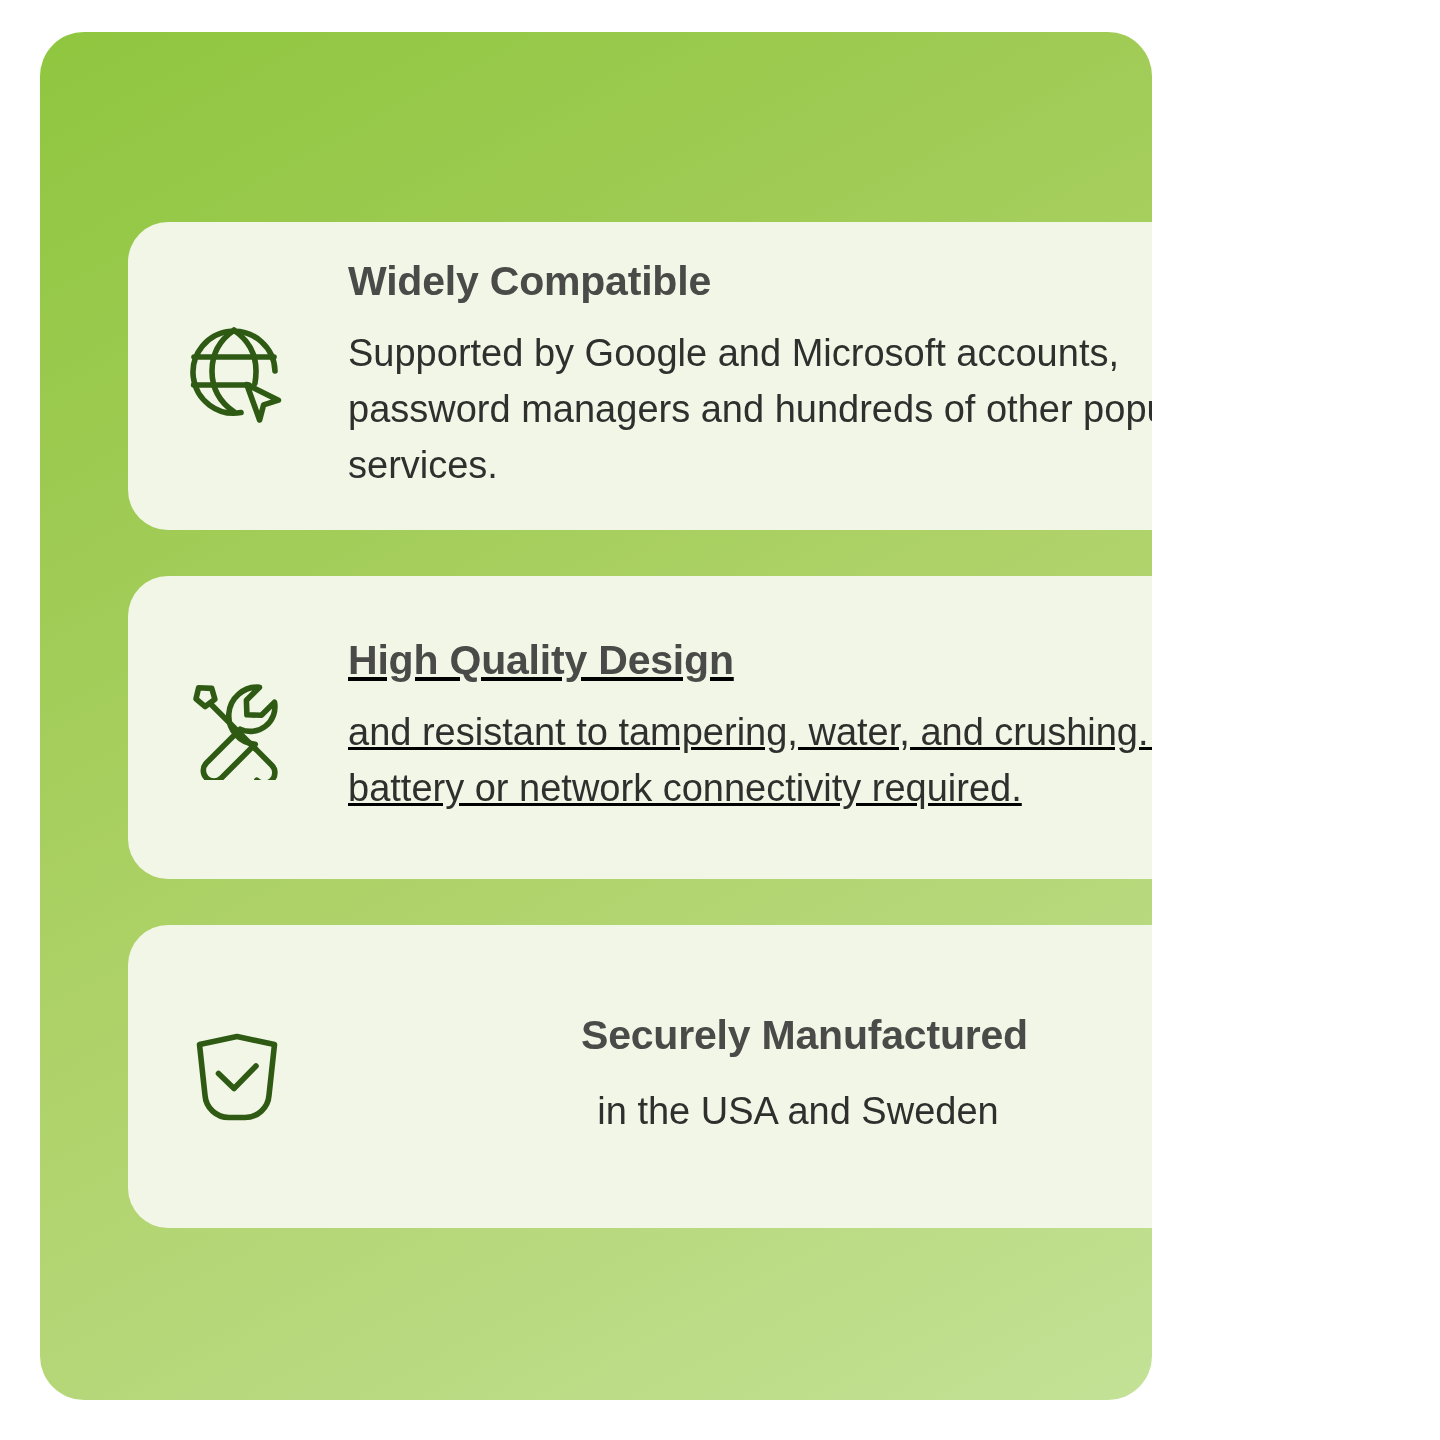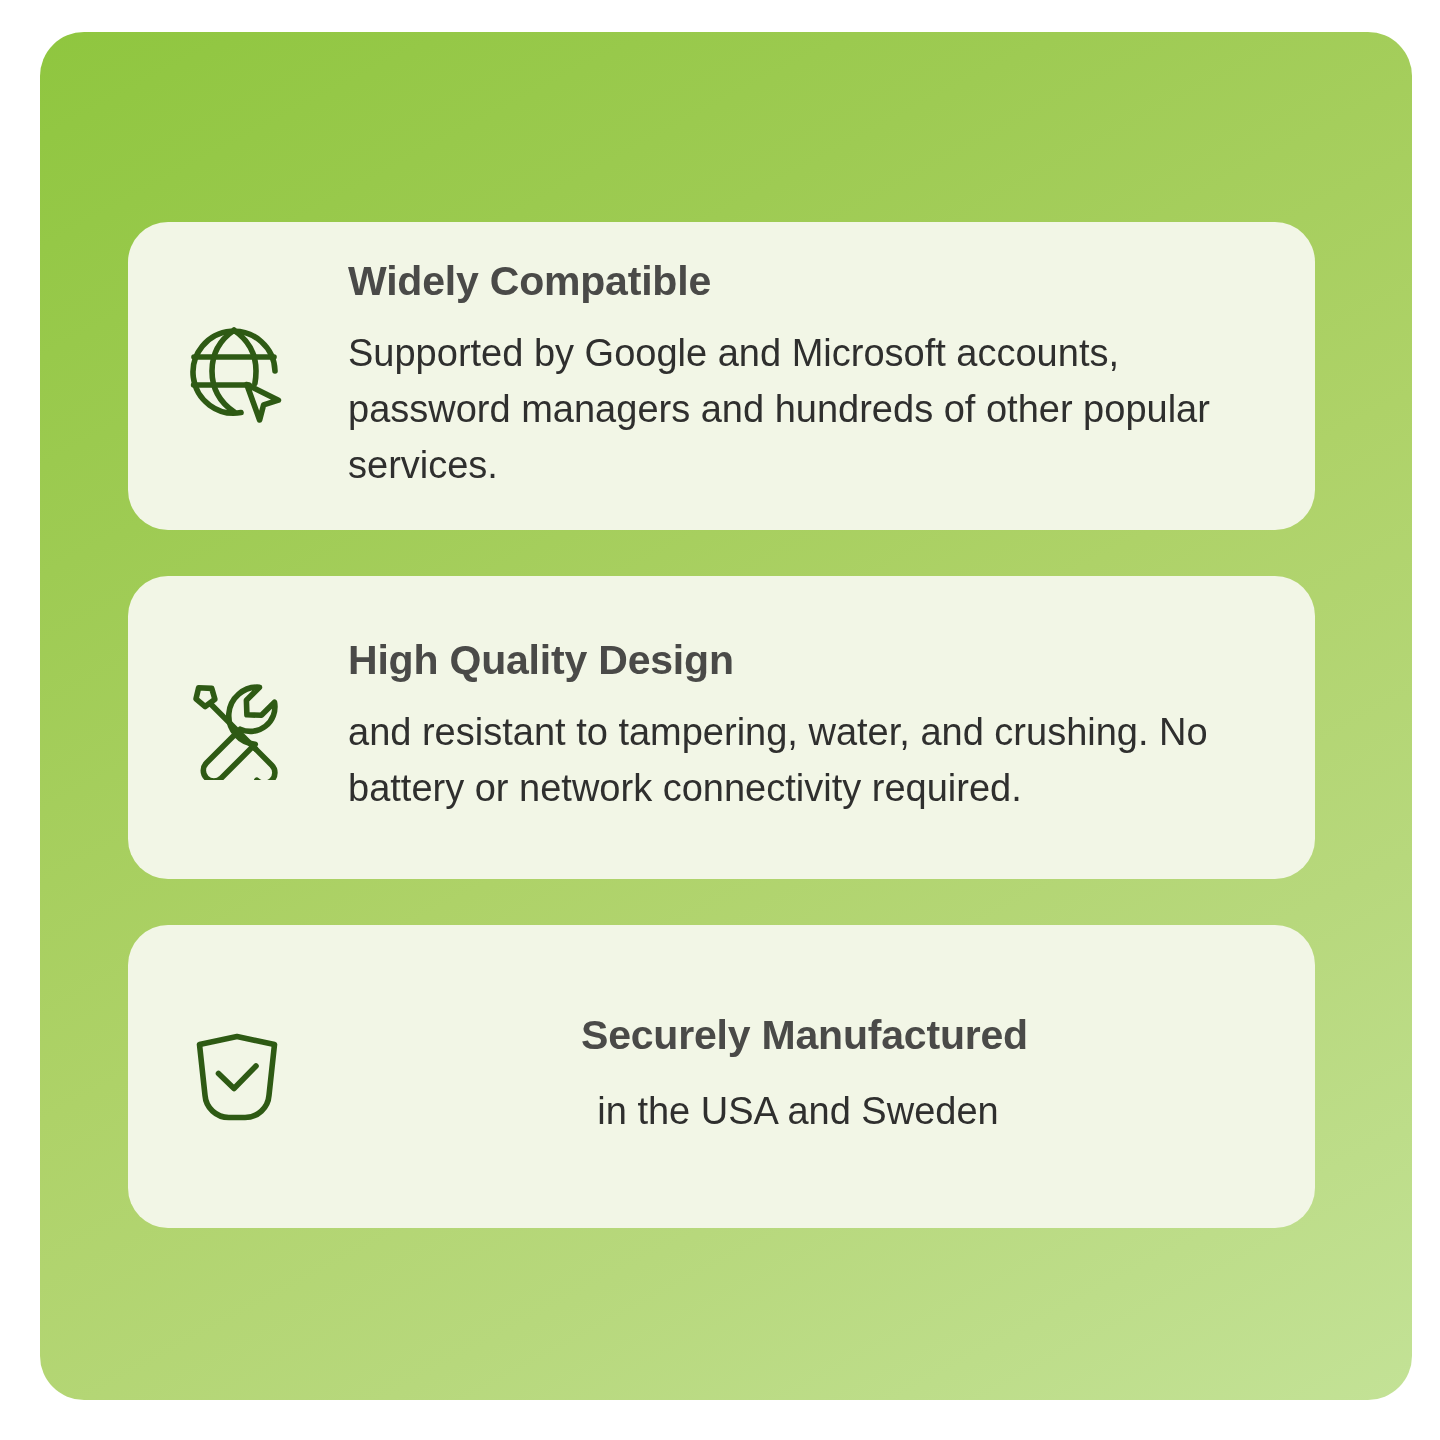--- a/index.html
+++ b/index.html
@@ -17,21 +17,21 @@
     width: 1440px;
     height: 1440px;
     background: #ffffff;
   }
 
   
   .panel {
     position: absolute;
     left: 40px;
     top: 32px;
-    width: 1372px;
+    width: 1112px;
     height: 1368px;
     border-radius: 44px;
     background: linear-gradient(152deg,
                 #8FC63F 0%,
                 #9ECB53 26%,
                 #AED268 52%,
                 #B7D87C 74%,
                 #C3E296 100%);
     overflow: hidden;
   }
@@ -49,21 +49,21 @@
 
   .card {
     background: #F2F6E6;
     border-radius: 40px;
     display: flex;
     align-items: center;
     padding: 0 44px 0 46px;
   }
 
   .card-1 { height: 308px; }
-  .card-2 { height: 303px; }
+  .card-2 { height: 303px; text-decoration: underline; }
   .card-3 { height: 303px; text-align: center; }
 
   .card-icon {
     flex: 0 0 auto;
     width: 126px;
     display: flex;
     align-items: center;
     justify-content: center;
   }
 

